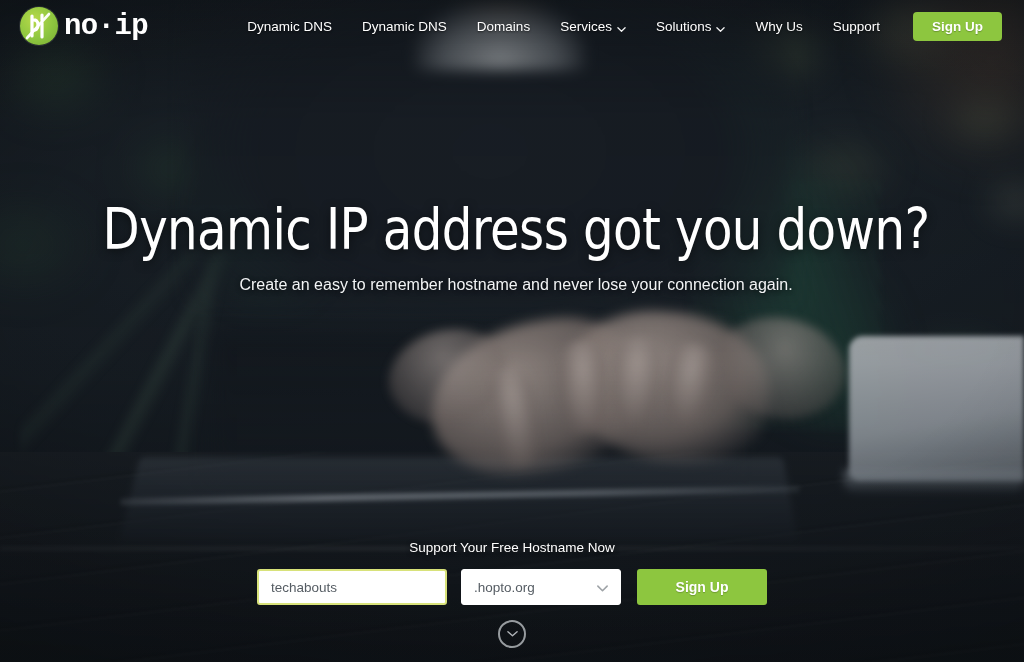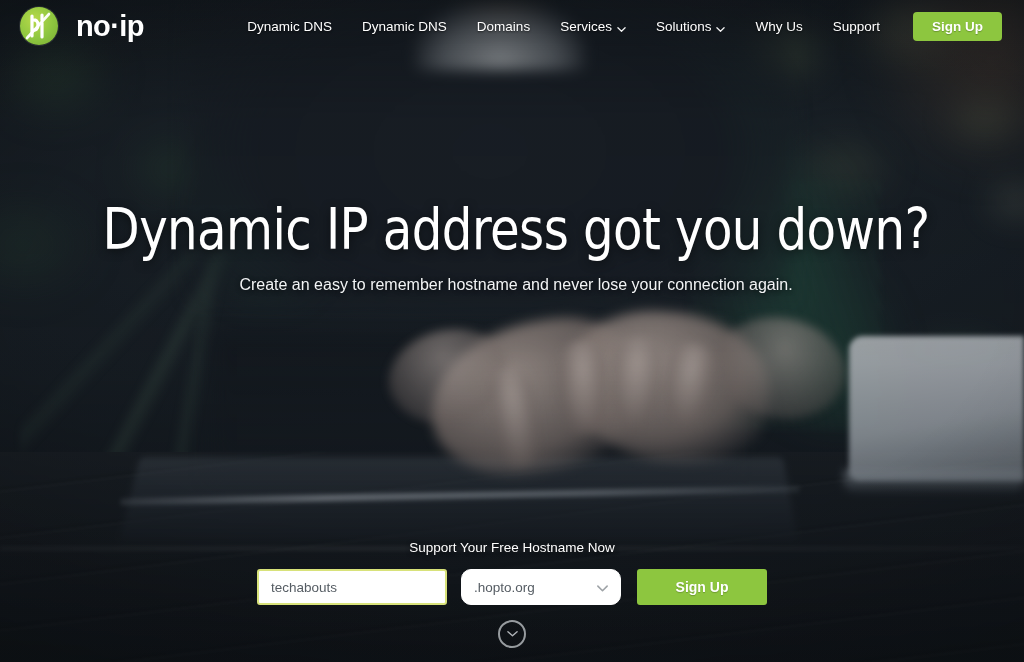--- a/index.html
+++ b/index.html
@@ -235,22 +235,22 @@
   .logo { display: flex; align-items: center; margin-left: 20px; cursor: pointer; }
   .logo-mark {
     width: 38px; height: 38px; border-radius: 50%;
     background: radial-gradient(circle at 38% 34%, #b7d94a 0%, #8dc63f 55%, #79ad33 100%);
     position: relative; flex: none;
     box-shadow: 0 0 0 1px rgba(255,255,255,.10);
   }
   .logo-mark svg { position: absolute; left: 0; top: 0; }
   .logo-text {
     color: #fff; font-size: 29px; font-weight: 700;
-    letter-spacing: -.6px; margin-left: 18px; line-height: 1;
-    font-family: Liberation Sans, sans-serif;
+    letter-spacing: -.6px; margin-left: 6px; line-height: 1;
+    font-family: Liberation Mono, monospace;
   }
 
   .nav {
     margin-left: auto; margin-right: 22px;
     display: flex; align-items: center; gap: 12px;
   }
   .nav-item {
     color: #ffffff; font-size: 13.5px;
     padding: 6px 9px; cursor: pointer;
     white-space: nowrap; text-shadow: 0 1px 2px rgba(0,0,0,.6);
@@ -313,21 +313,21 @@
     font-family: "Liberation Sans", sans-serif;
     outline: none;
   }
   .host-input::placeholder { color: #9aa1a8; }
 
   .host-select {
     position: relative;
     width: 160px; height: 36px;
     background: #ffffff;
     border: 1px solid #ffffff;
-    border-radius: 10px;
+    border-radius: 3px;
     margin-left: 10px;
     display: flex; align-items: center;
     padding: 0 12px;
     cursor: pointer;
   }
   .host-select-value { font-size: 13.5px; color: #555c63; }
   .host-select-caret {
     position: absolute; right: 11px; top: 50%;
     transform: translateY(-50%);
     width: 13px; height: 13px; opacity: .65;

